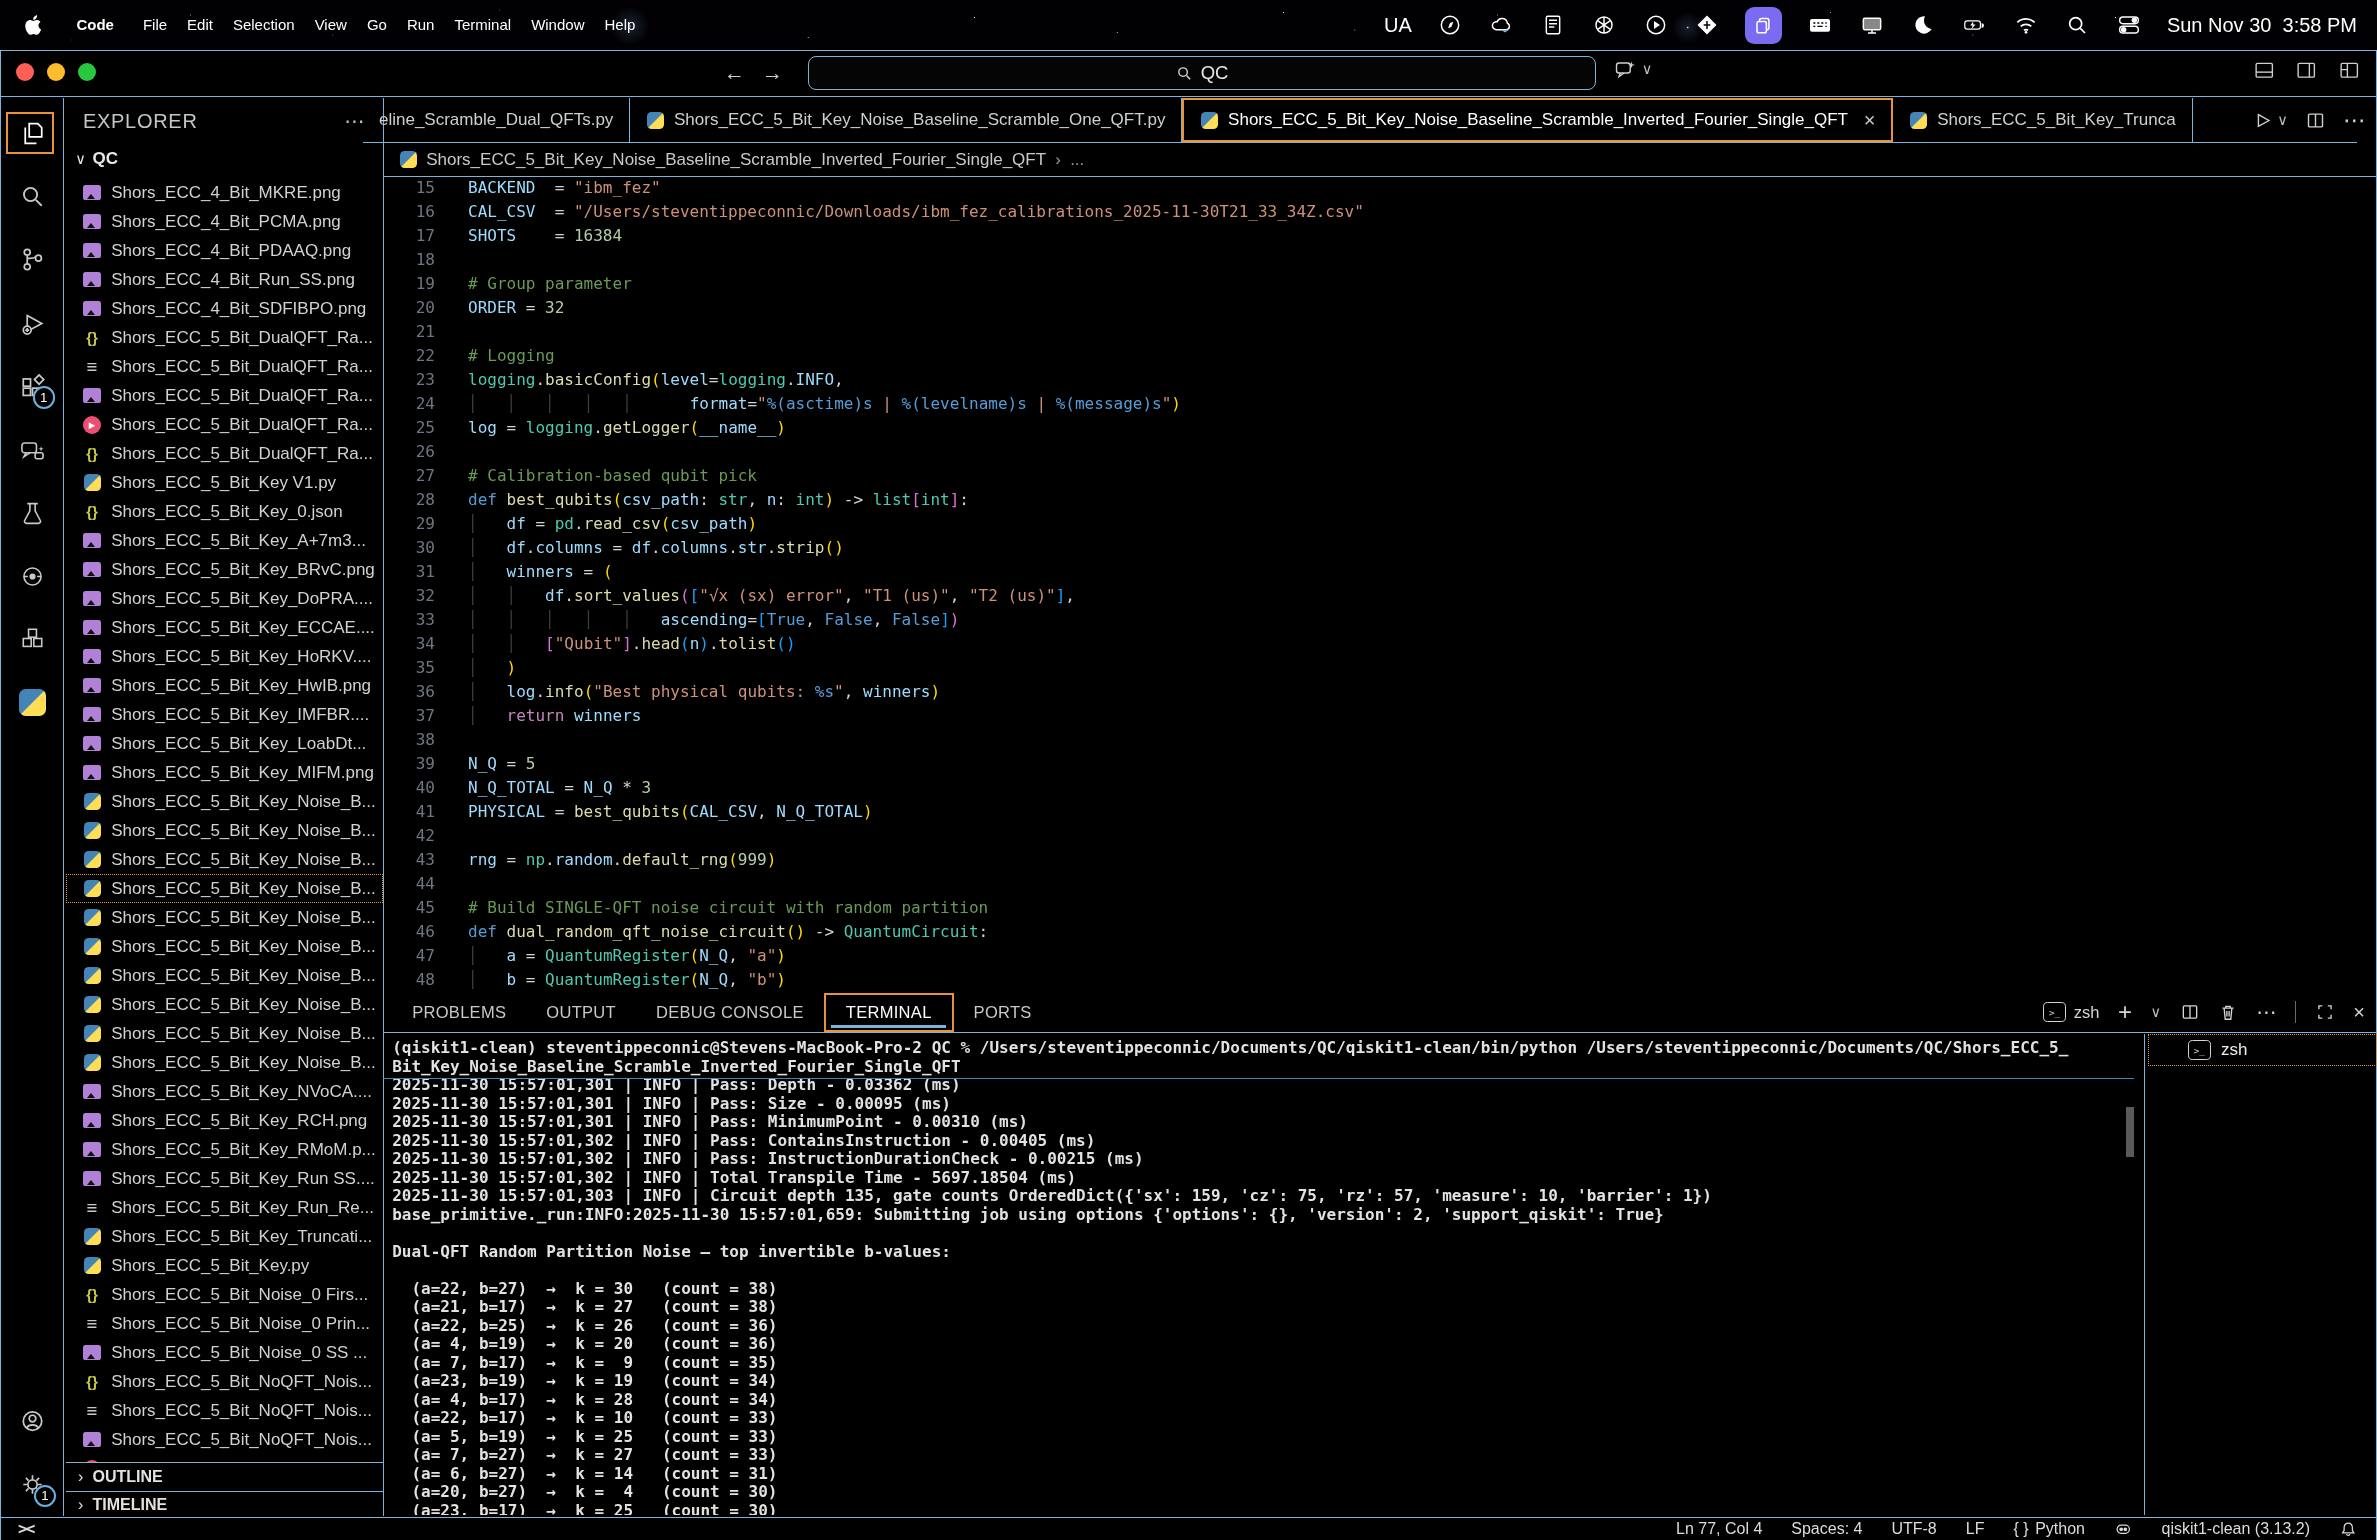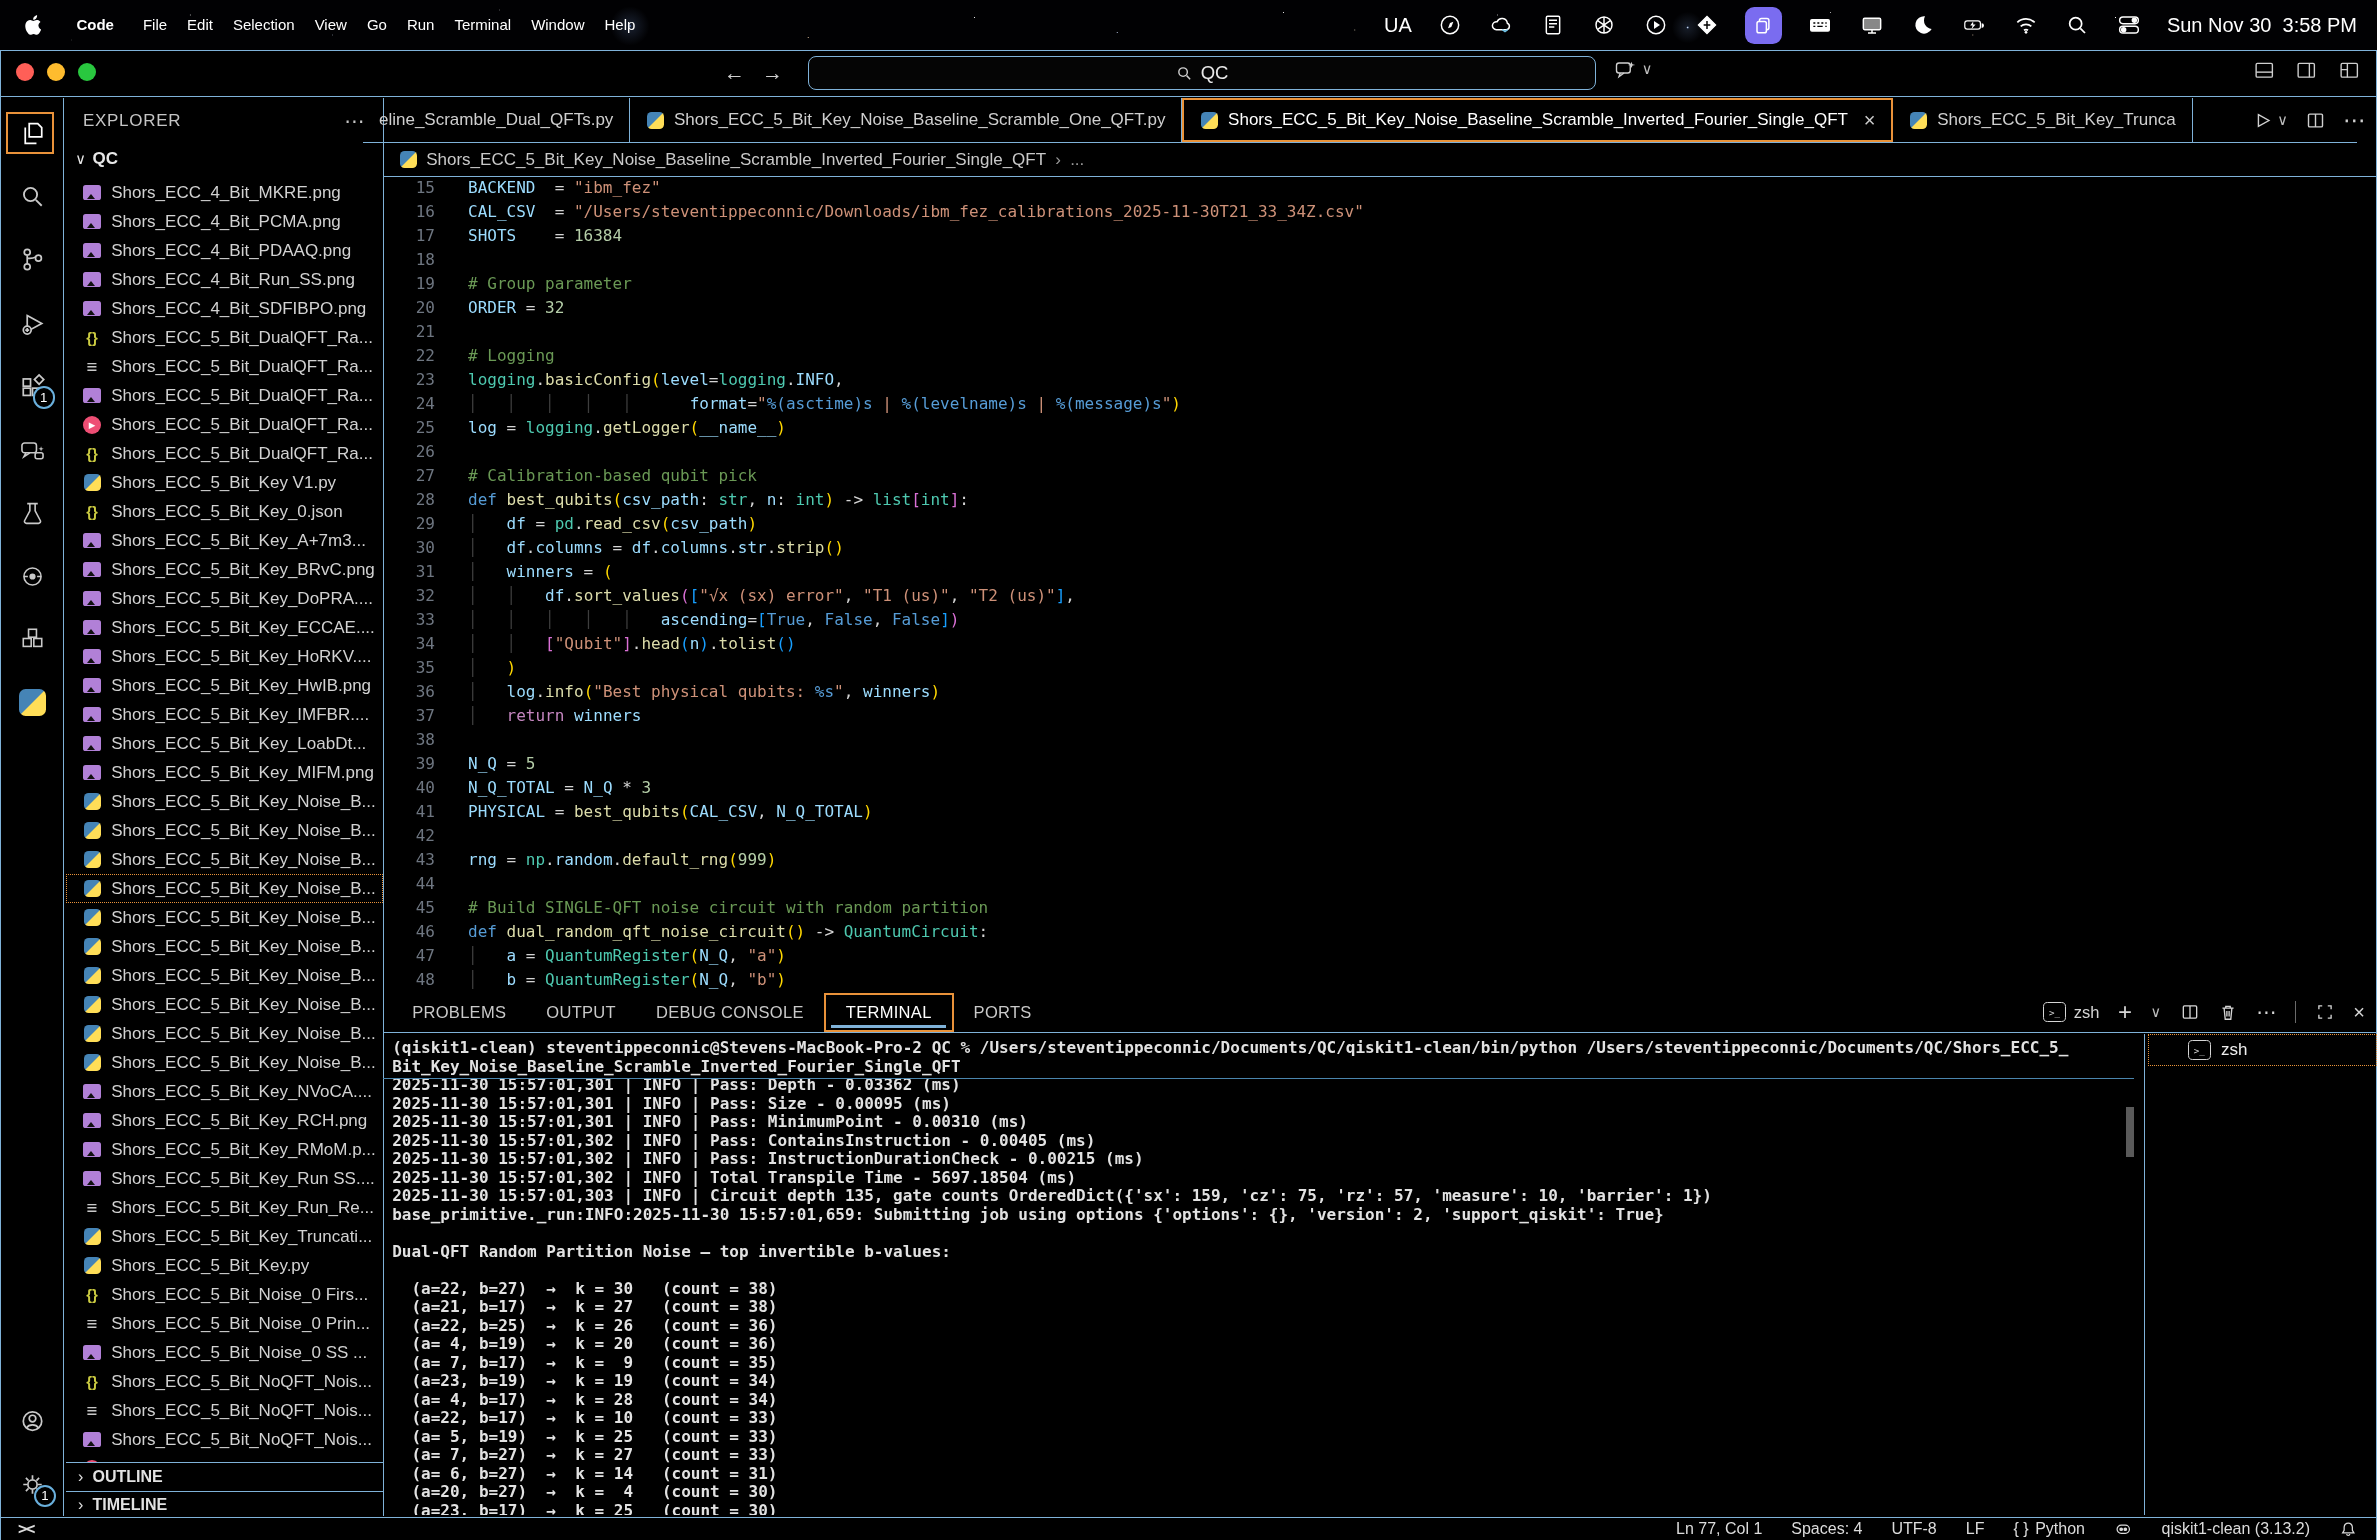--- a/index.html
+++ b/index.html
@@ -71,21 +71,21 @@
   .ab-ico{position:absolute;left:17px;width:29px;height:29px;color:#c9c9c9;}
   .ab-ico svg{width:29px;height:29px;}
   .ab-active-box{position:absolute;left:5.3px;top:14px;width:48px;height:42px;border:2px solid var(--orange);}
   .ab-badge{position:absolute;width:22.5px;height:22.5px;border-radius:50%;border:2px solid #6ab0dd;background:#000;
     color:#fff;font-size:13.2px;display:flex;align-items:center;justify-content:center;}
   .pyglyph{width:26.4px;height:26.4px;border-radius:6.6px;background:linear-gradient(135deg,#4584b6 49%,#ffde57 51%);}
 
   
   .sidebar{position:absolute;left:65px;top:47px;width:318px;height:1418px;border-right:1.3px solid var(--blue);overflow:hidden;}
   .exp-header{position:absolute;left:0;top:0;width:100%;height:46px;display:flex;align-items:center;}
-  .exp-title{padding-left:17px;font-size:17px;letter-spacing:0.7px;color:#c5c5c5;}
+  .exp-title{padding-left:17px;font-size:20px;letter-spacing:0.7px;color:#c5c5c5;}
   .exp-more{margin-left:auto;padding-right:18.5px;font-size:20px;color:#c5c5c5;}
   .exp-section{position:absolute;left:0;top:46px;width:100%;height:29px;display:flex;align-items:center;gap:6.6px;
     font-size:17px;font-weight:700;color:#e8e8e8;background:#000;z-index:2;}
   .exp-section .tw{margin-left:9.2px;font-size:14.5px;font-weight:400;}
   .exp-files{position:absolute;left:0;top:80px;width:100%;height:1301px;overflow:hidden;z-index:1;}
   .frow{height:29px;display:flex;align-items:center;padding-left:16px;gap:9.2px;font-size:17px;color:#d2d2d2;white-space:nowrap;}
   .frow.sel{outline:1.3px dotted var(--orange);outline-offset:-1.3px;}
   .flabel{overflow:hidden;}
   .ico{display:inline-flex;width:20px;min-width:20px;height:20px;align-items:center;justify-content:center;position:relative;}
   .ico.py::before{content:"";width:17px;height:17px;border-radius:4.6px;background:linear-gradient(135deg,#4584b6 49%,#ffde57 51%);}
@@ -869,21 +869,21 @@
           <span>zsh</span>
         </div>
         </div>
     </div>
 
     <div class="statusbar">
       <div class="sb-left">
         <span class="sb-remote">&gt;&lt;</span>
       </div>
       <div class="sb-right">
-        <span class="sb-item">Ln 77, Col 1</span>
+        <span class="sb-item">Ln 77, Col 4</span>
         <span class="sb-item">Spaces: 4</span>
         <span class="sb-item">UTF-8</span>
         <span class="sb-item">LF</span>
         <span class="sb-item">
             <span>{ }</span>
             <span>Python</span>
           </span>
         <svg viewBox="0 0 36 36" fill="none" stroke="#dcdcdc" stroke-width="2.4">
             <rect x="6" y="10" width="24" height="16" rx="8"></rect>
             <circle cx="14" cy="18" r="2.4" fill="#dcdcdc"></circle>

